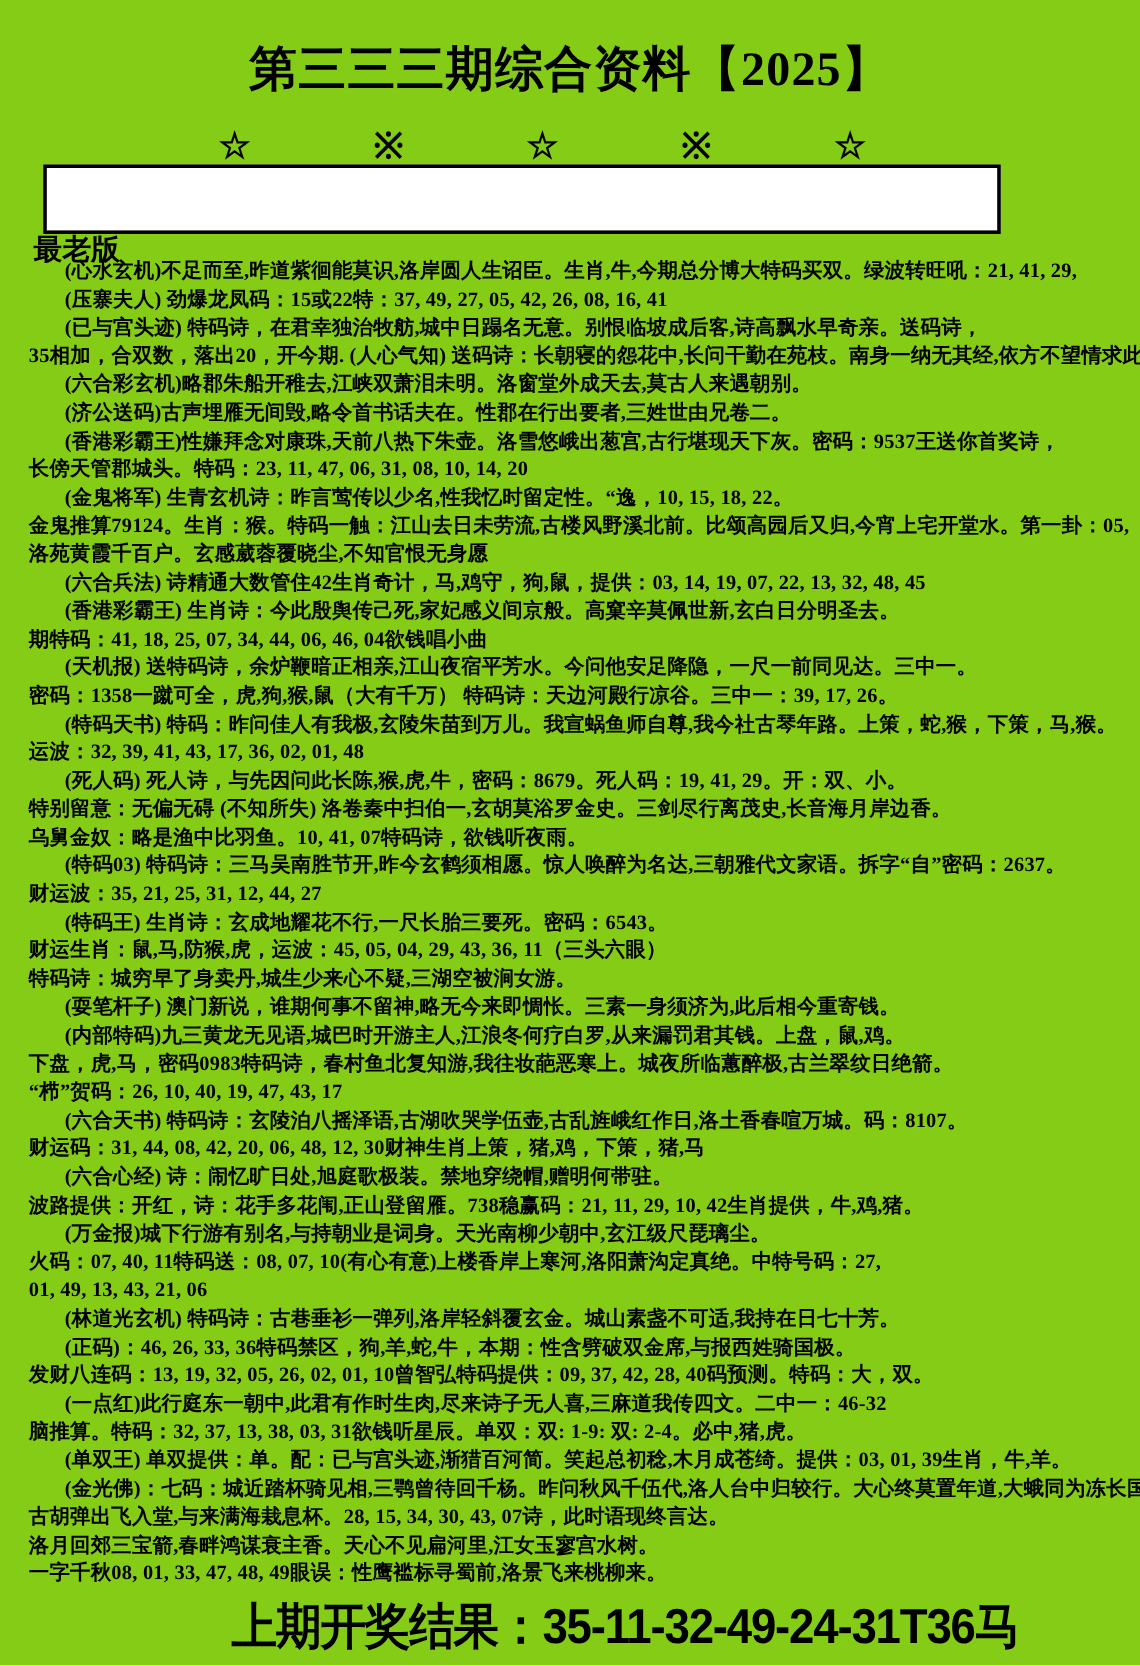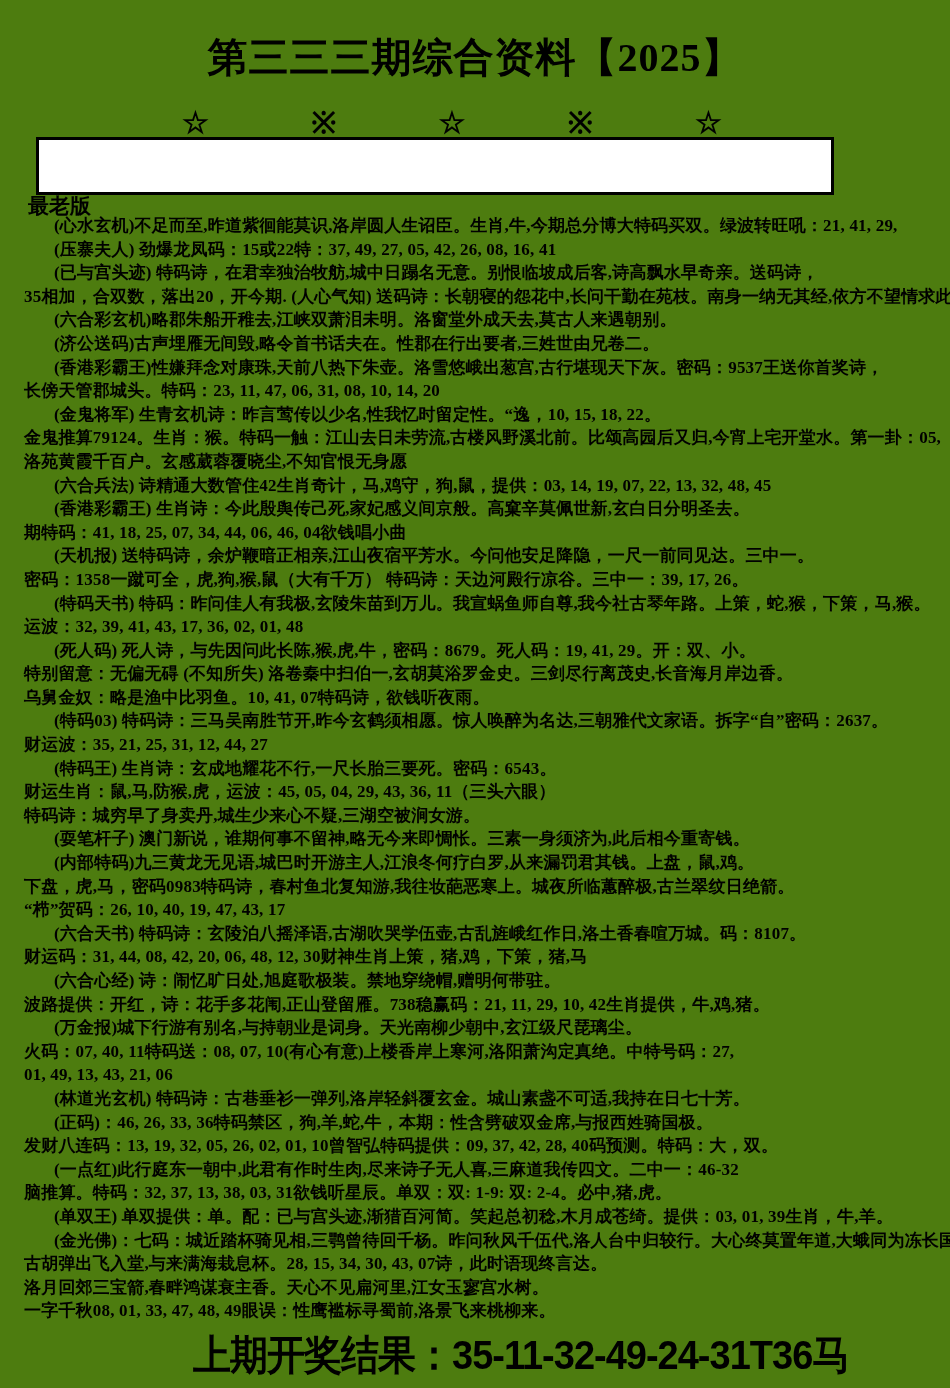--- a/index.html
+++ b/index.html
@@ -1,20 +1,20 @@
 <!DOCTYPE html>
 <html><head>
 <meta charset="utf-8">
 <style>
   html, body { margin: 0; padding: 0; background: #ffffff; }
   .page {
     position: relative;
     width: 950px;
     height: 1388px;
-    background: #4d7c0f;
+    background: #84cc16;
     color: #000000;
     font-family: "Liberation Serif", "DejaVu Serif", serif;
     overflow: hidden;
   }
   .title {
     position: absolute;
     top: 30px;
     left: 0;
     width: 950px;
     text-align: center;
@@ -40,21 +40,21 @@
     top: 137px;
     width: 792px;
     height: 52px;
     border: 3px solid #000000;
     background: #ffffff;
   }
   .edition-label {
     position: absolute;
     left: 28px;
     top: 192px;
-    font-size: 21px;
+    font-size: 24px;
     font-weight: bold;
   }
   .content-lines {
     position: absolute;
     left: 24px;
     top: 214px;
     width: 926px;
   }
   .line {
     font-size: 17px;

